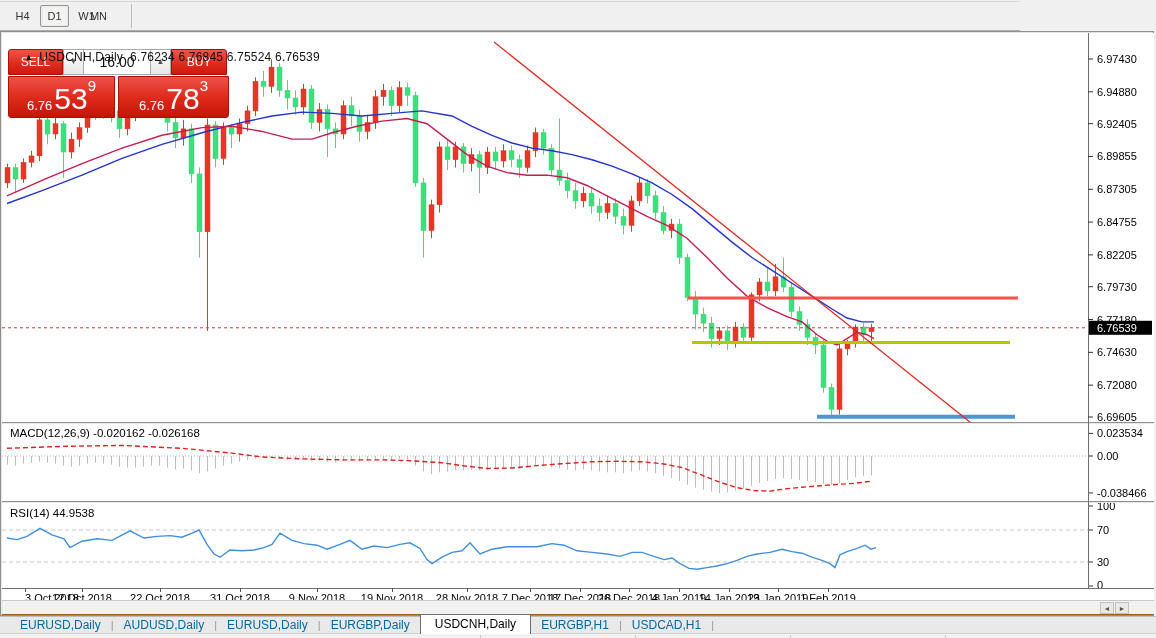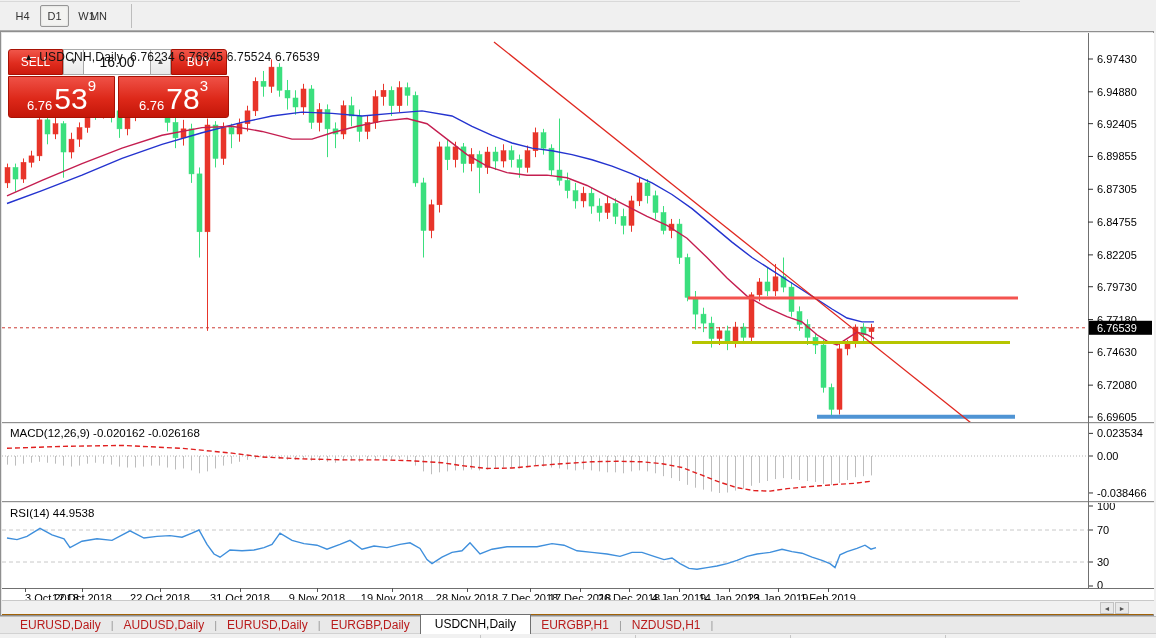--- a/index.html
+++ b/index.html
@@ -49,21 +49,21 @@
 
   
   .scroll-row { position:absolute; left:1px; bottom:1px; width:1152px; height:14px;
                 background:#f1f1f1; border-top:1px solid #c9c9c9; }
   .scroll-btn { position:absolute; top:1px; width:14px; height:12px; background:#e9e9e9;
                 border:1px solid #c2c2c2; font-size:7px; color:#555; text-align:center; line-height:11px; }
 
   
   .tab-bar { position:absolute; left:0; top:616px; width:1156px; height:17px;
              background:#e9e9e9; border-top:1px solid #bdbdbd; display:flex; align-items:center; }
-  .tab { font-size:12px; color:#b91c1c; padding:1px 10px; white-space:nowrap; cursor:default; }
+  .tab { font-size:12px; color:#0369a1; padding:1px 10px; white-space:nowrap; cursor:default; }
   .tab.first { margin-left:10px; }
   .tab-sep { color:#9a9a9a; font-size:11px; }
   .tab.active { background:#fff; color:#000; border:1px solid #6f6f6f; border-bottom:none;
                 padding:2px 14px 3px 14px; margin-top:-3px; position:relative; z-index:2; }
   .bottom-strip { position:absolute; left:0; top:633px; width:1156px; height:5px;
                   background:#f1f1f1; border-top:1px solid #d2d2d2; }
   .bs-sep { position:absolute; top:1px; width:1px; height:4px; background:#c6c6c6; }
 </style>
 </head>
 <body>
@@ -550,21 +550,21 @@
   <div class="tab first">EURUSD,Daily</div>
   <span class="tab-sep">|</span>
   <div class="tab">AUDUSD,Daily</div>
   <span class="tab-sep">|</span>
   <div class="tab">EURUSD,Daily</div>
   <span class="tab-sep">|</span>
   <div class="tab">EURGBP,Daily</div>
   <div class="tab active">USDCNH,Daily</div>
   <div class="tab">EURGBP,H1</div>
   <span class="tab-sep">|</span>
-  <div class="tab">NZDUSD,H1</div>
+  <div class="tab">USDCAD,H1</div>
   <span class="tab-sep">|</span>
 </div>
 <div class="bottom-strip">
   <div class="bs-sep" style="left:480px"></div>
     <div class="bs-sep" style="left:635px"></div>
   <div class="bs-sep" style="left:790px"></div>
     <div class="bs-sep" style="left:945px"></div>
 </div>
 
 </body></html>

